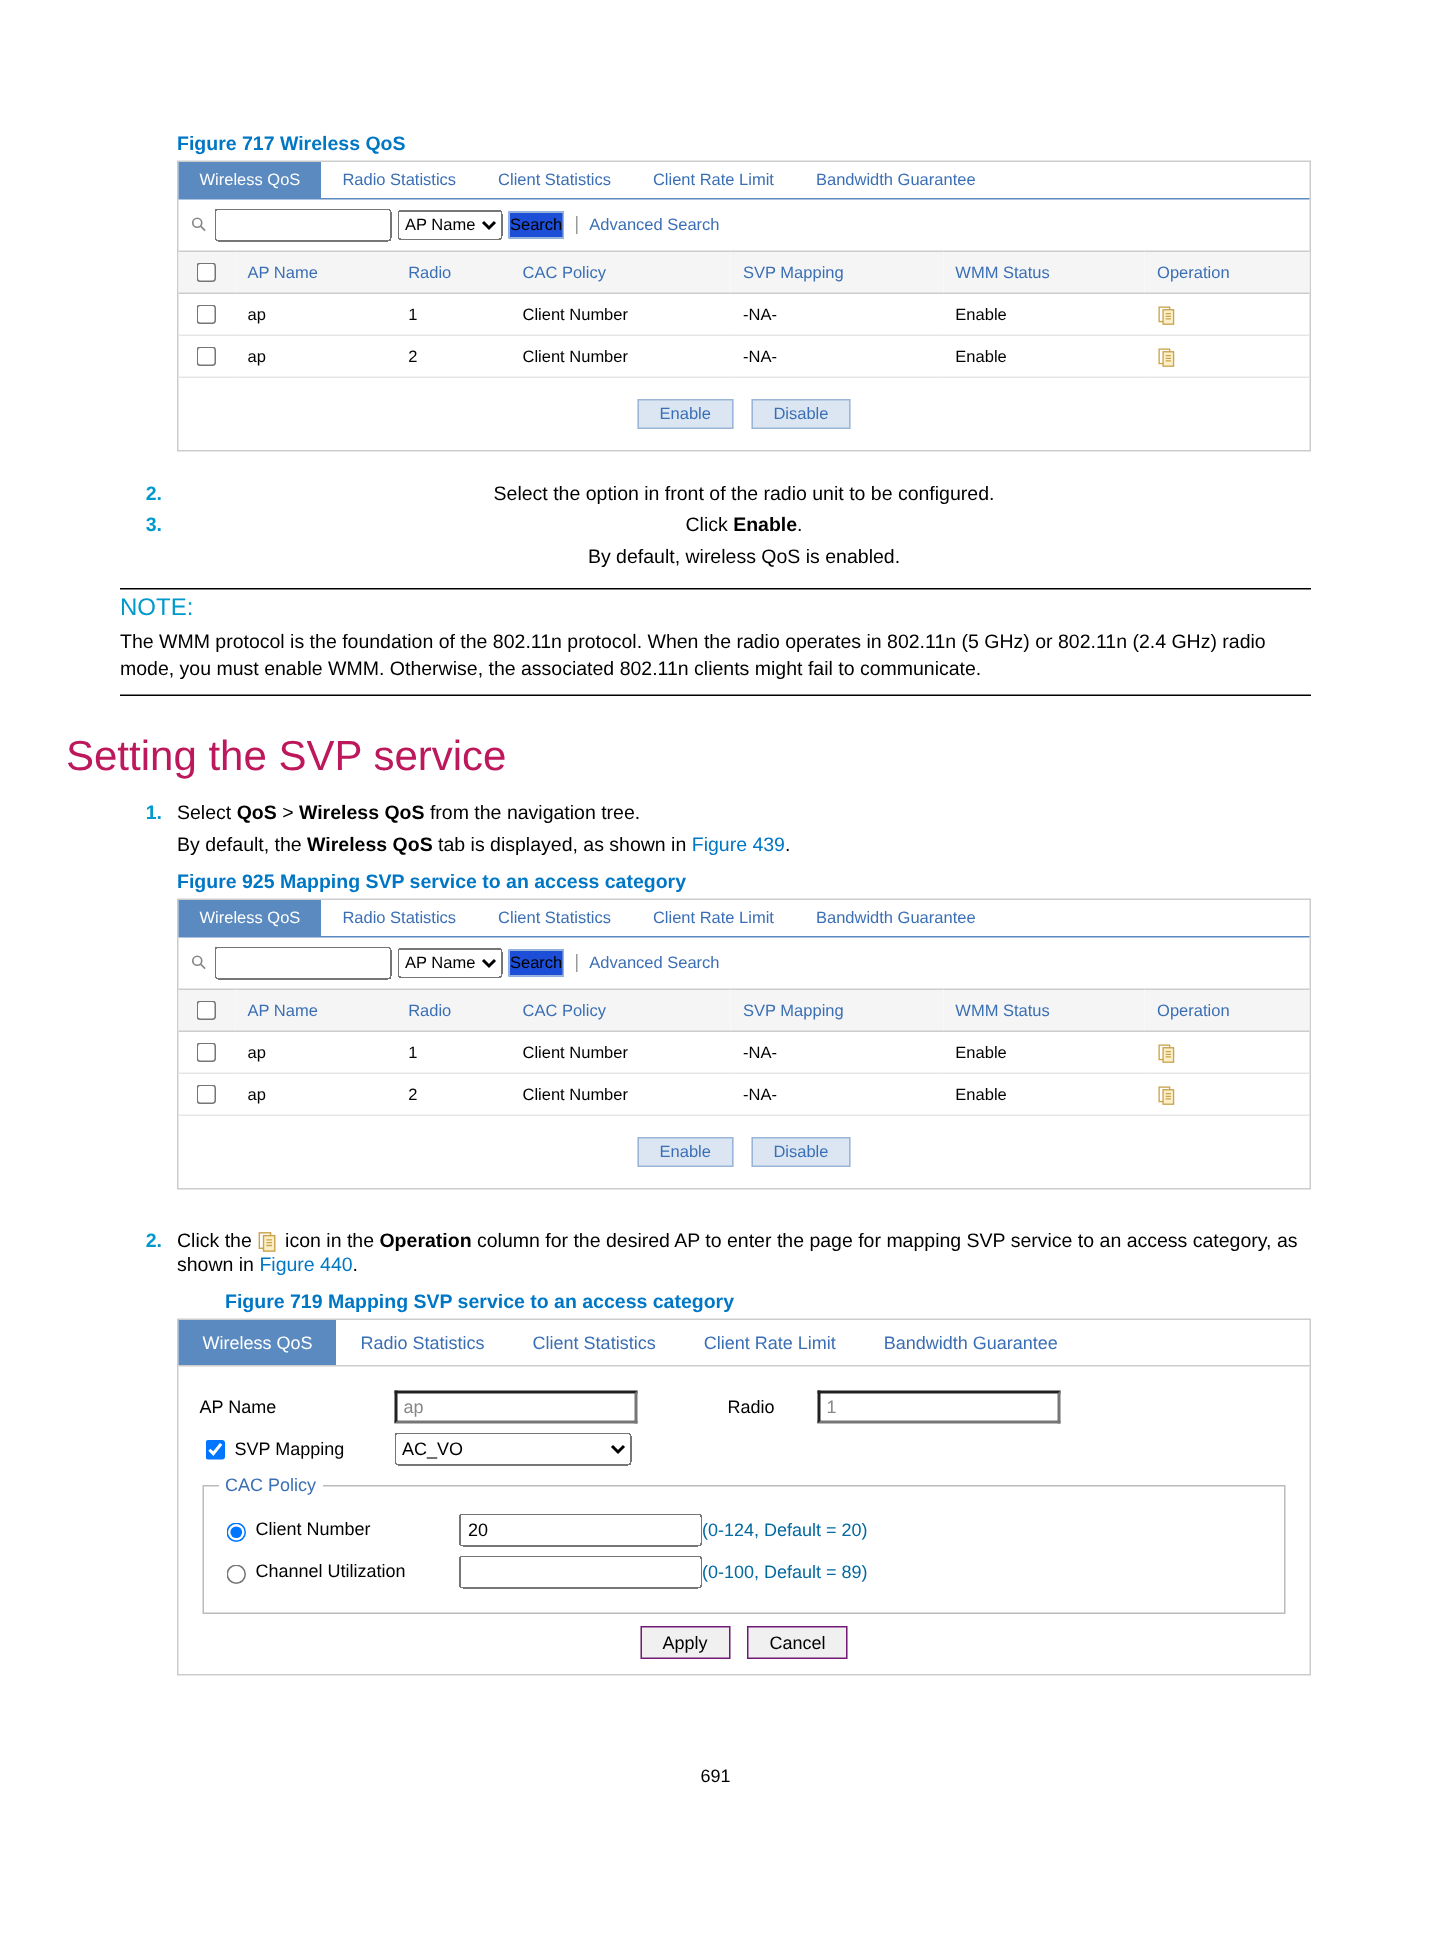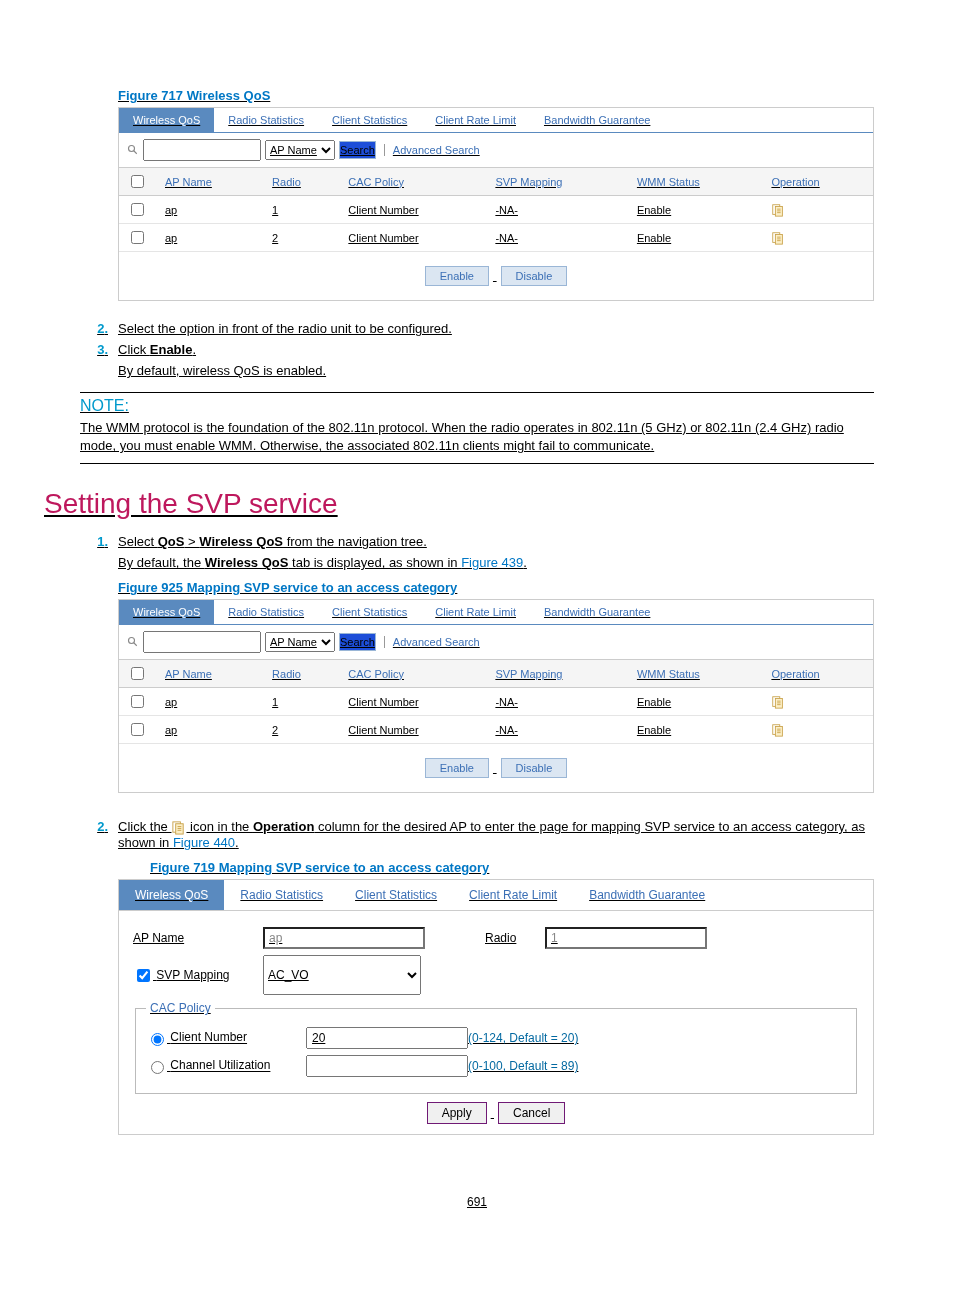--- a/index.html
+++ b/index.html
@@ -7,21 +7,20 @@
     font-family: Arial, Helvetica, sans-serif;
     font-size: 13px;
     color: #000;
     background: #fff;
   }
   .page {
     width: 954px;
     margin: 0 auto;
     padding: 80px 80px 40px 80px;
     box-sizing: border-box;
-    text-decoration: underline;
   }
   .fig-caption {
     color: #0077c5;
     font-weight: bold;
     font-size: 13px;
     margin: 8px 0 4px 0;
   }
   .screenshot {
     border: 1px solid #ccc;
     background: #fff;
@@ -116,21 +115,21 @@
   .cfgpanel .tabbar2 { display: flex; font-size: 12px; border-bottom: 1px solid #ccc;}
   .cfgpanel .tabbar2 .tab { padding: 8px 16px; color: #3b6fb5; white-space: nowrap;}
   .cfgpanel .tabbar2 .tab.active { background: #5a8abf; color: #fff;}
   .cfg-form { padding: 10px 14px;}
   .row { display: flex; align-items: center; margin: 6px 0;}
   .row .lbl { width: 130px;}
   .row input[type=text] {
     width: 150px; font-size: 12px; height: 18px; padding: 0 4px;
   }
   .row input.readonly { color: #888; background: #fff;}
-  .row select { width: 158px; font-size: 12px; height: 40px;}
+  .row select { width: 158px; font-size: 12px; height: 22px;}
   fieldset.cac {
     border: 1px solid #bbb; margin-top: 2px; padding: 6px 10px 10px;
   }
   fieldset.cac legend { color: #3b6fb5; font-size: 12px; padding: 0 4px;}
   .hint { color: #0369a1; font-size: 12px; margin-left: 0;}
   .row .lbl2 { width: 160px;}
   .cfg-btnrow { text-align: center; padding-top: 8px;}
   .cfg-btnrow button { border: 1px solid #701a75; background: #f0f0f0; padding: 3px 14px; font-size: 12px; margin: 0 4px;}
   .inline-icon { vertical-align: middle; display: inline-block; width: 15px; height: 15px;}
 </style>
@@ -217,21 +216,21 @@
           </tr>
         </tbody>
       </table>
       <div class="btnrow">
         <button>Enable</button>
         <button>Disable</button>
       </div>
     </div>
   </div>
 
-  <ol class="steps" start="2" style="counter-reset: step 1;">
+  <ol class="steps" start="2" style="counter-reset: step 1; text-align: center;">
     <li>
         <div>Select the option in front of the radio unit to be configured.</div>
       </li>
     <li>
       <div>
         <span>Click </span><b>Enable</b><span>.</span>
         <div style="margin-top:6px;">By default, wireless QoS is enabled.</div>
       </div>
     </li>
   </ol>

